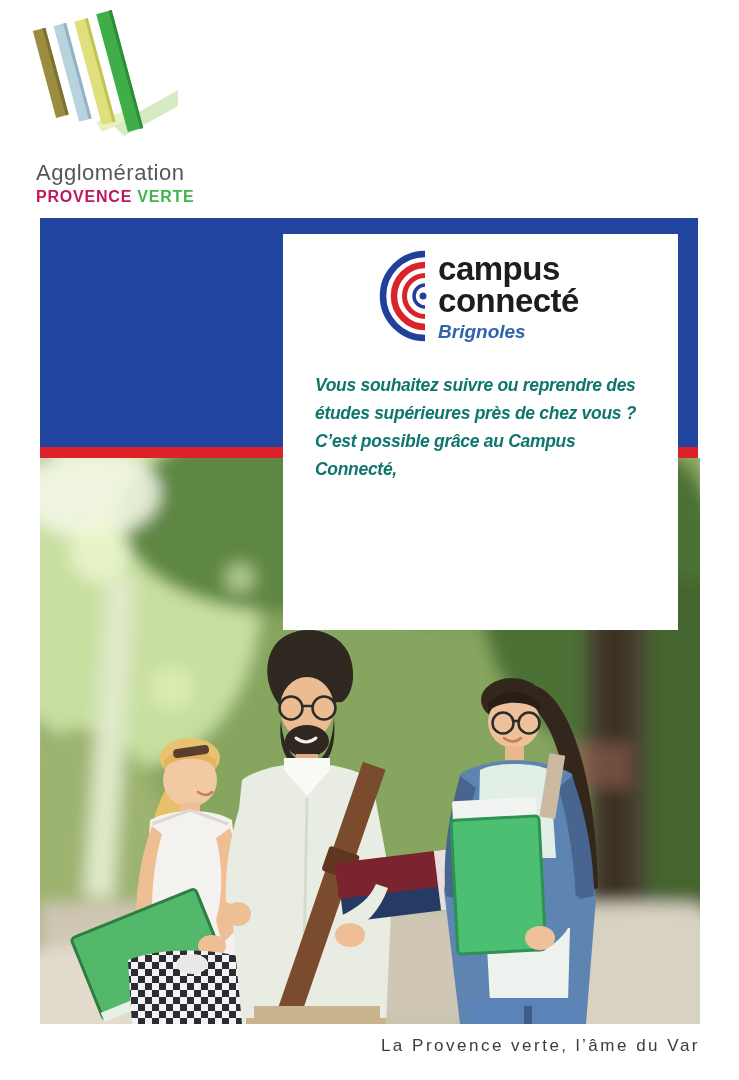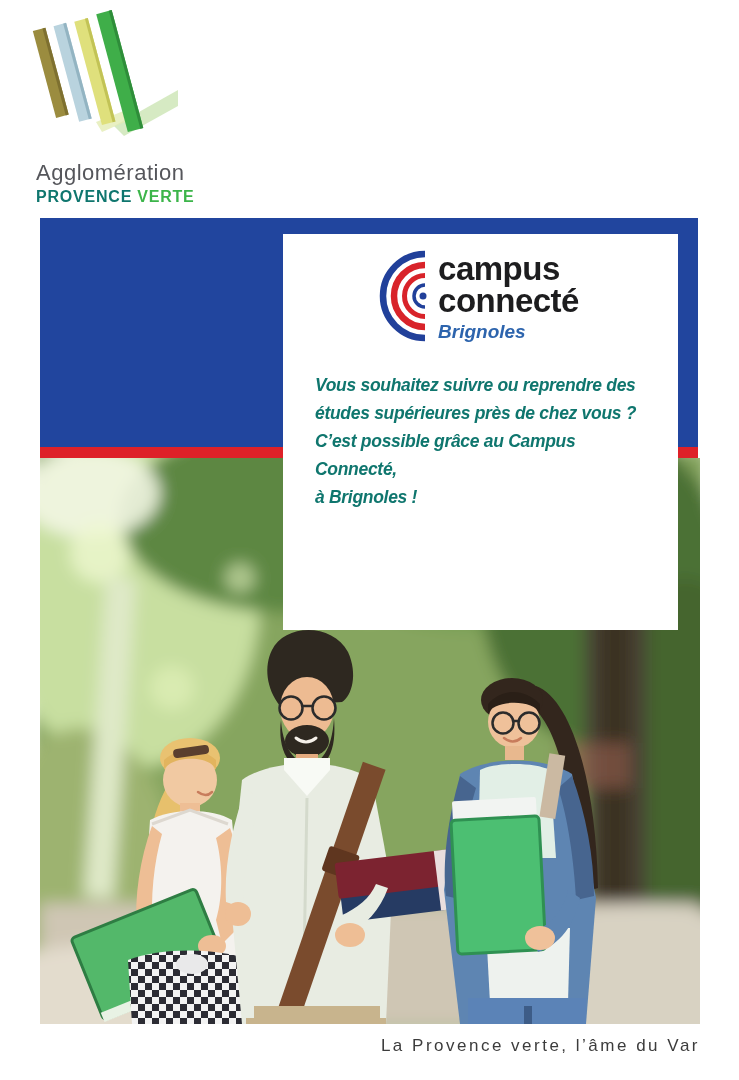--- a/index.html
+++ b/index.html
@@ -3,21 +3,21 @@
 <meta charset="utf-8">
 <style>
   html,body{margin:0;padding:0;background:#ffffff;}
   .page{position:relative;width:739px;height:1080px;background:#ffffff;overflow:hidden;
         font-family:"Liberation Sans",sans-serif;border-radius:24px;}
 
   
   .agglo{position:absolute;left:26px;top:6px;width:200px;}
   .agglo-name{font-size:22px;color:#55565b;letter-spacing:.5px;font-weight:500;margin:2px 0 0 10px;}
   .agglo-territory{font-size:16px;font-weight:700;letter-spacing:.8px;margin:2px 0 0 10px;}
-  .agglo-territory .w1{color:#0f766e;}
+  .agglo-territory .w1{color:#be185d;}
   .agglo-territory .w2{color:#3cb54a;margin-left:5px;}
 
   
   .band{position:absolute;left:40px;top:218px;width:658px;height:229px;background:#21459e;z-index:1;}
   .stripe{position:absolute;left:40px;top:447px;width:658px;height:11px;background:#de2128;z-index:1;}
 
   
   .photo{position:absolute;left:40px;top:458px;width:660px;height:566px;z-index:1;overflow:hidden;}
 
   
@@ -208,19 +208,18 @@
         <span class="brand-line">connecté</span>
         <span class="brand-city">Brignoles</span>
       </div>
     </div>
 
 
     <div class="body-text">
       <div>Vous souhaitez suivre ou reprendre des</div>
       <div>études supérieures près de chez vous ?</div>
       <div>C’est possible grâce au Campus Connecté,</div>
-      <div>à Brignoles !</div>
     </div>
   </div>
 
   <div class="slogan">La Provence verte, l’âme du Var</div>
 
 </div>
 
 </body></html>

